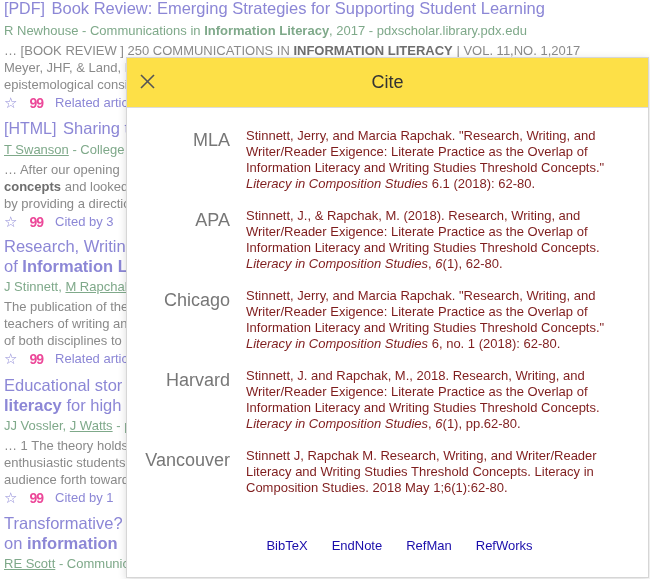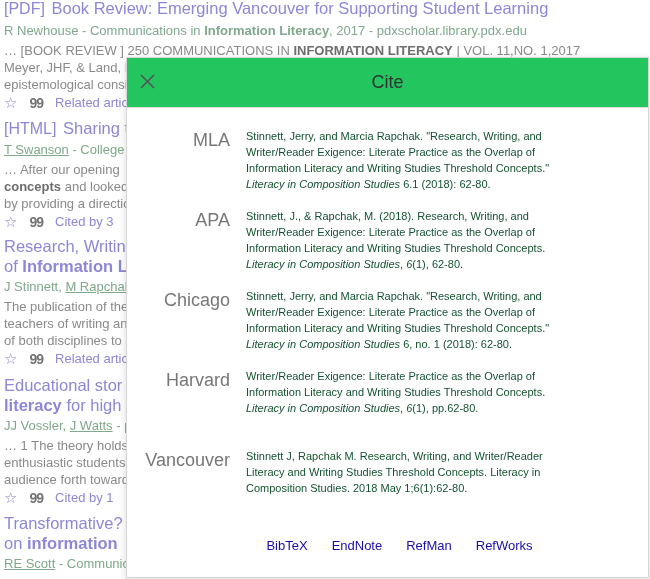--- a/index.html
+++ b/index.html
@@ -14,70 +14,70 @@
     .r-title { font-size: 16.5px; color: #8c87d6; line-height: 20px; white-space: nowrap; }
     .r-title .tag { font-size: 16px; color: #8c87d6; margin-right: 2px; }
     .r-title b { font-weight: bold; margin-top: 32px; }
     .r-meta { font-size: 13px; color: #7fa98a; line-height: 17px; white-space: nowrap; }
     .r-meta u { text-decoration: underline; }
     .r-meta b { font-weight: bold; }
     .r-snip { font-size: 13px; color: #8a8a8a; line-height: 17px; white-space: nowrap; }
     .r-snip b { color: #6e6e6e; font-weight: bold; }
     .r-actions { font-size: 13px; color: #8c87d6; line-height: 20px; white-space: nowrap; display: flex; align-items: center; gap: 12px; }
     .r-actions .star { color: #8c87d6; font-size: 15px; }
-    .r-actions .quote { color: #737373; font-size: 14px; font-weight: bold; letter-spacing: -1px; }
+    .r-actions .quote { color: #ec4899; font-size: 14px; font-weight: bold; letter-spacing: -1px; }
 
     
     .dialog {
       position: absolute; left: 126px; top: 57px; width: 521px; height: 519px;
       background: #ffffff; border: 1px solid #d6d6d6;
       box-shadow: 0 2px 8px rgba(0,0,0,0.15);
     }
     .dlg-header {
-      height: 49px; background: #22c55e; border-bottom: 1px solid #dcdcdc;
+      height: 49px; background: #fde047; border-bottom: 1px solid #dcdcdc;
       position: relative;
     }
     .close-btn {
       position: absolute; left: 10px; top: 13px; width: 22px; height: 22px;
       cursor: pointer;
     }
     .dlg-title {
       position: absolute; left: 0; right: 0; top: 14px; text-align: center;
       font-size: 18px; color: #333333;
     }
     .citations { position: absolute; left: 0; top: 70px; width: 100%; }
     .cite-row { position: absolute; left: 0; width: 100%; }
     .cite-label {
       position: absolute; right: 418px; top: 4px; text-align: left;
       font-size: 18px; color: #777777; line-height: 16px; white-space: nowrap;
     }
     .cite-text {
       position: absolute; left: 119px; top: 0; width: 370px;
-      font-size: 11px; color: #14532d; line-height: 16px;
+      font-size: 13px; color: #7f1d1d; line-height: 16px;
     }
     .cite-text i { font-style: italic; }
     .exports {
       position: absolute; left: 0; right: 0; top: 480px;
       display: flex; justify-content: center; gap: 0;
       padding-left: 24px;
     }
     .exports a {
       font-size: 13px; color: #1a0dab; text-decoration: none; margin: 0 12px;
       cursor: pointer;
     }
   </style>
 </head>
 <body>
 
 <div class="results">
 
   <div class="result" style="top:-2px;">
     <div class="r-title">
       <span class="tag">[PDF]</span>
-      <span>Book Review: Emerging Vancouver for Supporting Student Learning</span>
+      <span>Book Review: Emerging Strategies for Supporting Student Learning</span>
     </div>
     <div class="r-meta" style="margin-top:3px;">
       <span>R Newhouse - Communications in </span><b>Information Literacy</b><span>, 2017 - pdxscholar.library.pdx.edu</span>
     </div>
     <div class="r-snip" style="margin-top:3px;">
       <div>… [BOOK REVIEW ] 250 COMMUNICATIONS IN <b>INFORMATION LITERACY</b> | VOL. 11,NO. 1,2017</div>
       <div>Meyer, JHF, &amp; Land, R. (2003). Threshold concepts and troublesome knowledge (1)</div>
       <div>epistemological considerations</div>
     </div>
     <div class="r-actions">
@@ -200,20 +200,21 @@
         <div>Stinnett, Jerry, and Marcia Rapchak. "Research, Writing, and</div>
         <div>Writer/Reader Exigence: Literate Practice as the Overlap of</div>
         <div>Information Literacy and Writing Studies Threshold Concepts."</div>
         <div><i>Literacy in Composition Studies</i><span> 6, no. 1 (2018): 62-80.</span></div>
       </div>
     </div>
 
     <div class="cite-row" style="top:240px;">
       <div class="cite-label">Harvard</div>
       <div class="cite-text">
+        <div>Stinnett, J. and Rapchak, M., 2018. Research, Writing, and</div>
         <div>Writer/Reader Exigence: Literate Practice as the Overlap of</div>
         <div>Information Literacy and Writing Studies Threshold Concepts.</div>
         <div><i>Literacy in Composition Studies</i><span>, </span><i>6</i><span>(1), pp.62-80.</span></div>
       </div>
     </div>
 
     <div class="cite-row" style="top:320px;">
       <div class="cite-label">Vancouver</div>
       <div class="cite-text">
         <div>Stinnett J, Rapchak M. Research, Writing, and Writer/Reader</div>

